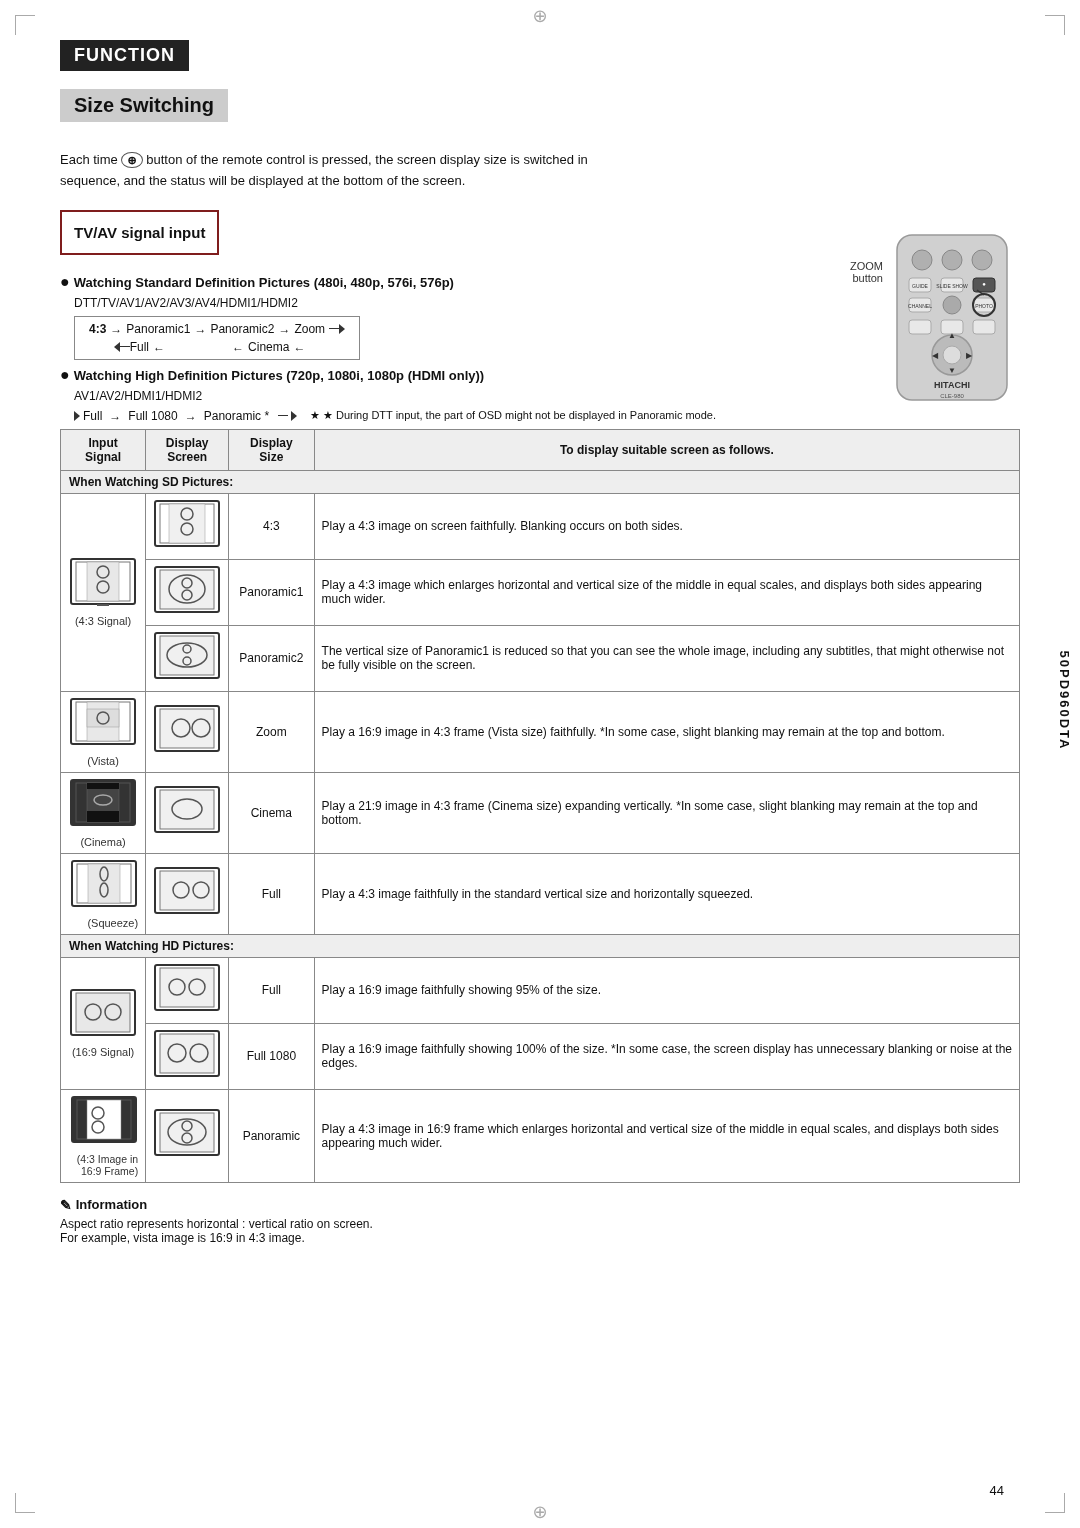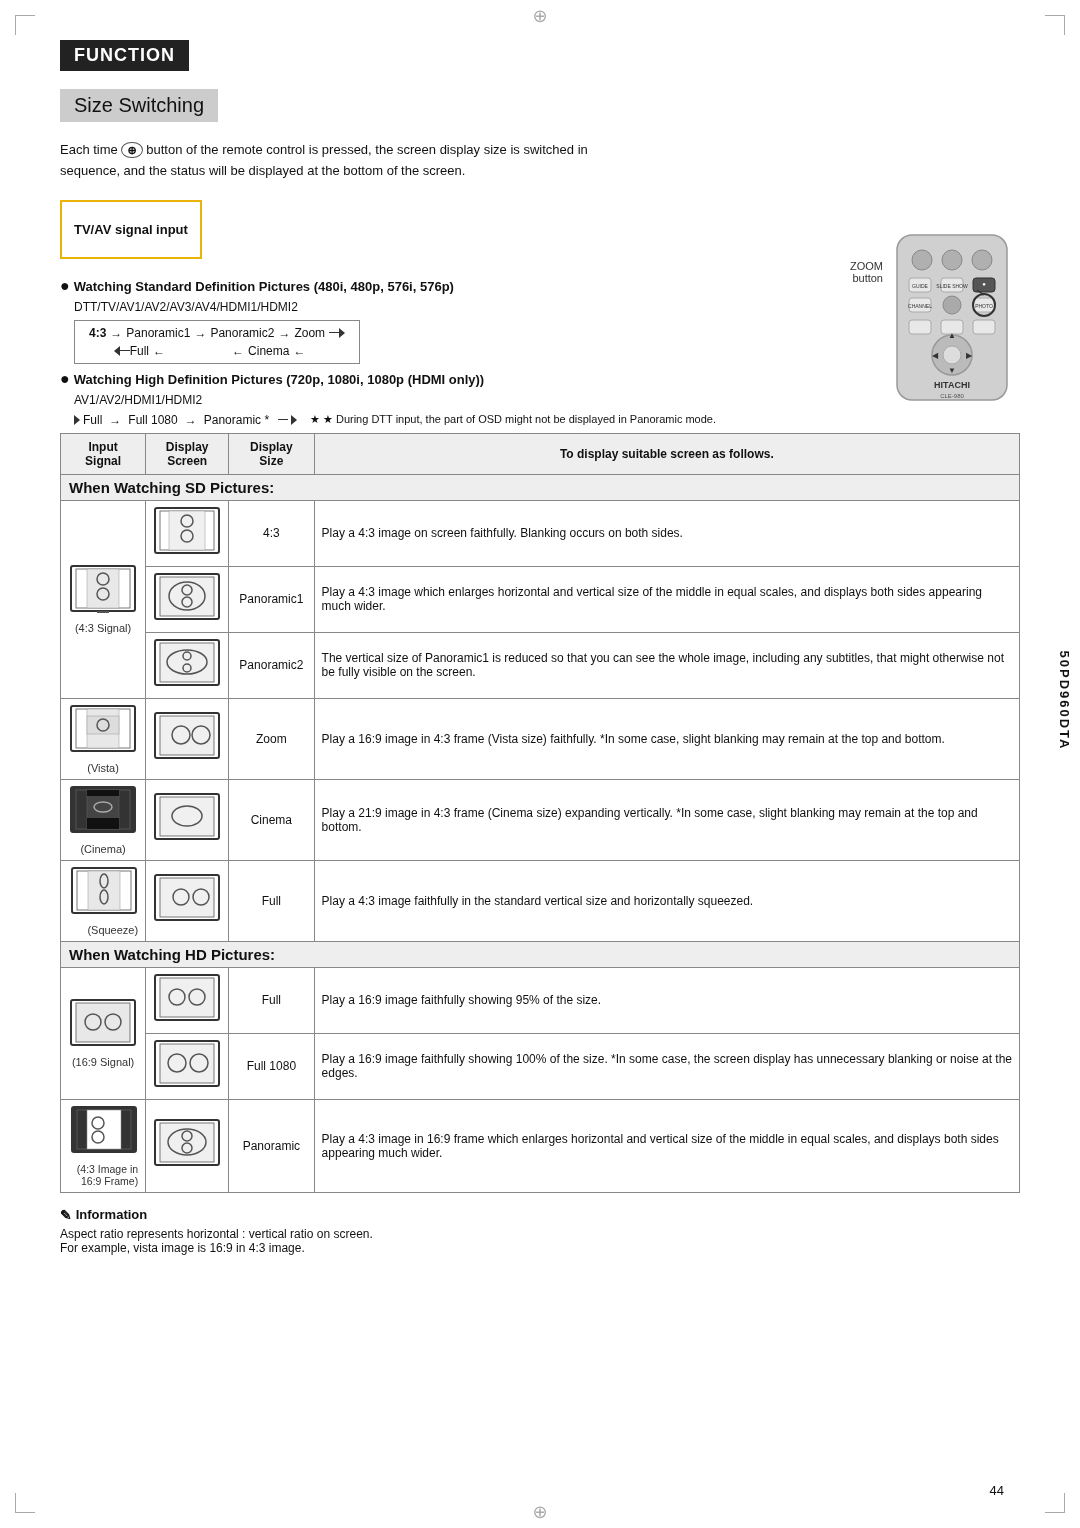--- a/index.html
+++ b/index.html
@@ -44,38 +44,38 @@
       font-weight: bold;
       padding: 5px 14px;
       display: inline-block;
       margin-bottom: 18px;
       letter-spacing: 1px;
     }
     
     .section-title {
       background: #ccc;
       font-size: 20px;
-      font-weight: normal;
+      font-weight: bold;
       padding: 5px 14px;
       display: inline-block;
-      margin-bottom: 18px;
+      margin-bottom: 28px;
       color: #111;
     }
     .intro-text {
       font-size: 13px;
       line-height: 1.6;
       max-width: 560px;
       margin-bottom: 18px;
     }
     
     .signal-box {
-      border: 2px solid #eab308;
+      border: 2px solid #7f1d1d;
       display: inline-block;
-      padding: 20px 12px;
-      font-size: 13px;
+      padding: 12px 12px;
+      font-size: 15px;
       font-weight: bold;
       margin-bottom: 10px;
     }
     
     .remote-area {
       position: absolute;
       top: 230px;
       right: 70px;
       width: 160px;
     }
@@ -104,21 +104,21 @@
     .main-table td {
       border: 1px solid #888;
       padding: 5px 7px;
       vertical-align: middle;
       text-align: center;
     }
     .main-table td.left-text { text-align: left; }
     .section-header td {
       background: #eee;
       font-weight: bold;
-      font-size: 15px;
+      font-size: 12px;
       text-align: left;
       padding: 4px 8px;
     }
 
     .signal-label { font-size: 11px; color: #333; margin-top: 3px; display: block; }
     .side-label-wrapper {
       position: absolute;
       right: 0;
       top: 400px;
       height: 600px;

